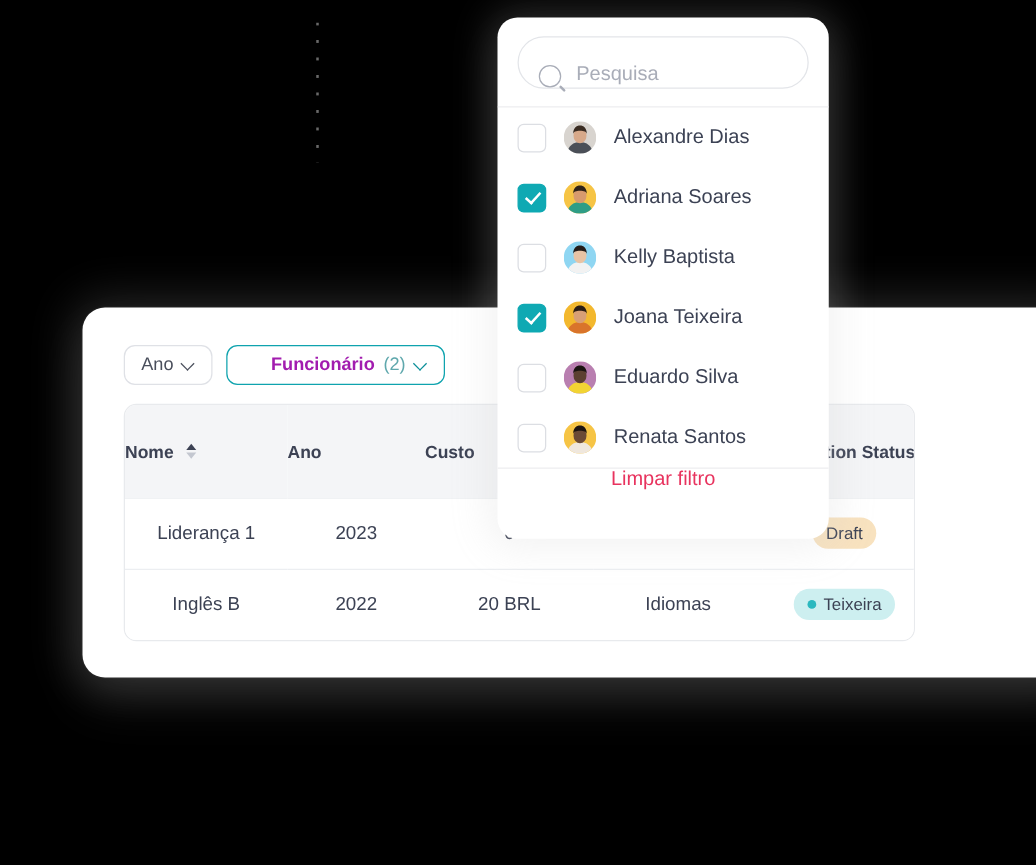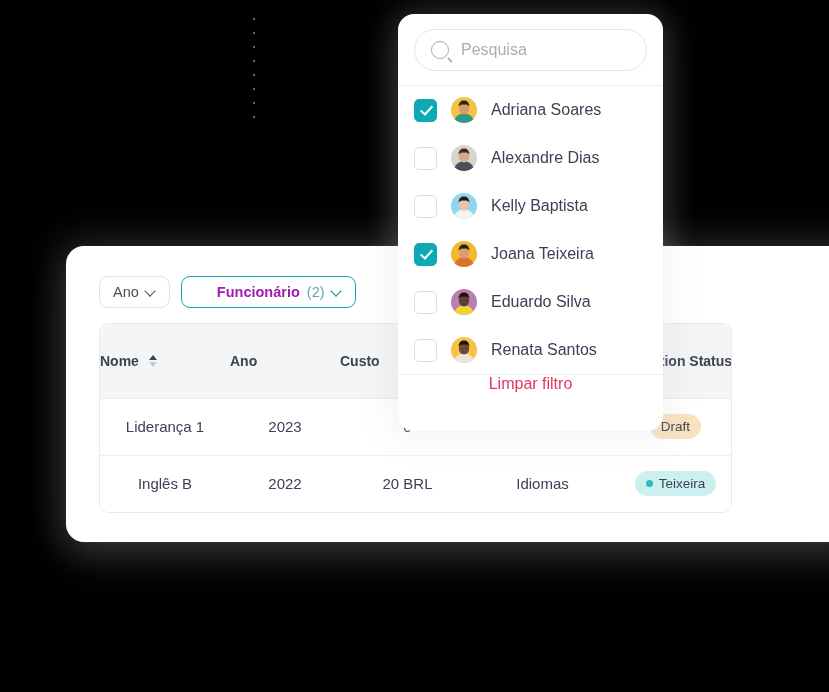--- a/index.html
+++ b/index.html
@@ -186,21 +186,21 @@
     width: 265px;
     background: #ffffff;
     border-radius: 16px;
     box-shadow: 0 14px 40px rgba(255,255,255,0.10),
                 0 0 30px 8px rgba(190,190,190,0.18);
     overflow: hidden;
   }
   .search-row { padding: 15px 16px 14px 16px; }
   .search-box {
     display: flex;
-    align-items: center;
+    align-items: flex-end;
     gap: 10px;
     height: 42px;
     border: 1px solid #e3e5e9;
     border-radius: 21px;
     padding: 0 16px;
     box-sizing: border-box;
   }
   .search-box input {
     border: none;
     outline: none;
@@ -358,38 +358,38 @@
   <div class="search-row">
     <div class="search-box">
       <span class="mag"></span>
       <input type="text" placeholder="Pesquisa" style="">
     </div>
   </div>
   <div class="divider"></div>
 
   <div id="options-list">
       <div class="opt">
+        <span class="cbox"></span>
+        <span class="avatar"><svg viewBox="0 0 26 26" width="26" height="26">
+            <rect x="0" y="0" width="26" height="26" fill="#d8d4cf"></rect>
+            <path d="M3 26 C3 19.5 8 16.5 13 16.5 C18 16.5 23 19.5 23 26 Z" fill="#4a4f57"></path>
+            <ellipse cx="13" cy="11.5" rx="5.2" ry="6" fill="#d7a98a"></ellipse>
+            <path d="M7.5 10.5 C7.5 5.2 10.2 3.4 13 3.4 C15.8 3.4 18.5 5.2 18.5 10.5 C18.5 8.4 16 7.6 13 7.6 C10 7.6 7.5 8.4 7.5 10.5 Z" fill="#3a2c22"></path>
+          </svg></span>
+        <span class="opt-label">Alexandre Dias</span>
+      </div>
+      <div class="opt">
         <span class="cbox on"></span>
         <span class="avatar"><svg viewBox="0 0 26 26" width="26" height="26">
             <rect x="0" y="0" width="26" height="26" fill="#f6c445"></rect>
             <path d="M3 26 C3 19.5 8 16.5 13 16.5 C18 16.5 23 19.5 23 26 Z" fill="#2f9d86"></path>
             <ellipse cx="13" cy="11.5" rx="5.2" ry="6" fill="#d79a6e"></ellipse>
             <path d="M7.5 10.5 C7.5 5.2 10.2 3.4 13 3.4 C15.8 3.4 18.5 5.2 18.5 10.5 C18.5 8.4 16 7.6 13 7.6 C10 7.6 7.5 8.4 7.5 10.5 Z" fill="#2e2218"></path>
           </svg></span>
         <span class="opt-label">Adriana Soares</span>
-      </div>
-      <div class="opt">
-        <span class="cbox"></span>
-        <span class="avatar"><svg viewBox="0 0 26 26" width="26" height="26">
-            <rect x="0" y="0" width="26" height="26" fill="#d8d4cf"></rect>
-            <path d="M3 26 C3 19.5 8 16.5 13 16.5 C18 16.5 23 19.5 23 26 Z" fill="#4a4f57"></path>
-            <ellipse cx="13" cy="11.5" rx="5.2" ry="6" fill="#d7a98a"></ellipse>
-            <path d="M7.5 10.5 C7.5 5.2 10.2 3.4 13 3.4 C15.8 3.4 18.5 5.2 18.5 10.5 C18.5 8.4 16 7.6 13 7.6 C10 7.6 7.5 8.4 7.5 10.5 Z" fill="#3a2c22"></path>
-          </svg></span>
-        <span class="opt-label">Alexandre Dias</span>
       </div>
       <div class="opt">
         <span class="cbox"></span>
         <span class="avatar"><svg viewBox="0 0 26 26" width="26" height="26">
             <rect x="0" y="0" width="26" height="26" fill="#8fd6f2"></rect>
             <path d="M3 26 C3 19.5 8 16.5 13 16.5 C18 16.5 23 19.5 23 26 Z" fill="#f2f2f2"></path>
             <ellipse cx="13" cy="11.5" rx="5.2" ry="6" fill="#e8c3a4"></ellipse>
             <path d="M7.5 10.5 C7.5 5.2 10.2 3.4 13 3.4 C15.8 3.4 18.5 5.2 18.5 10.5 C18.5 8.4 16 7.6 13 7.6 C10 7.6 7.5 8.4 7.5 10.5 Z" fill="#241d19"></path>
           </svg></span>
         <span class="opt-label">Kelly Baptista</span>

